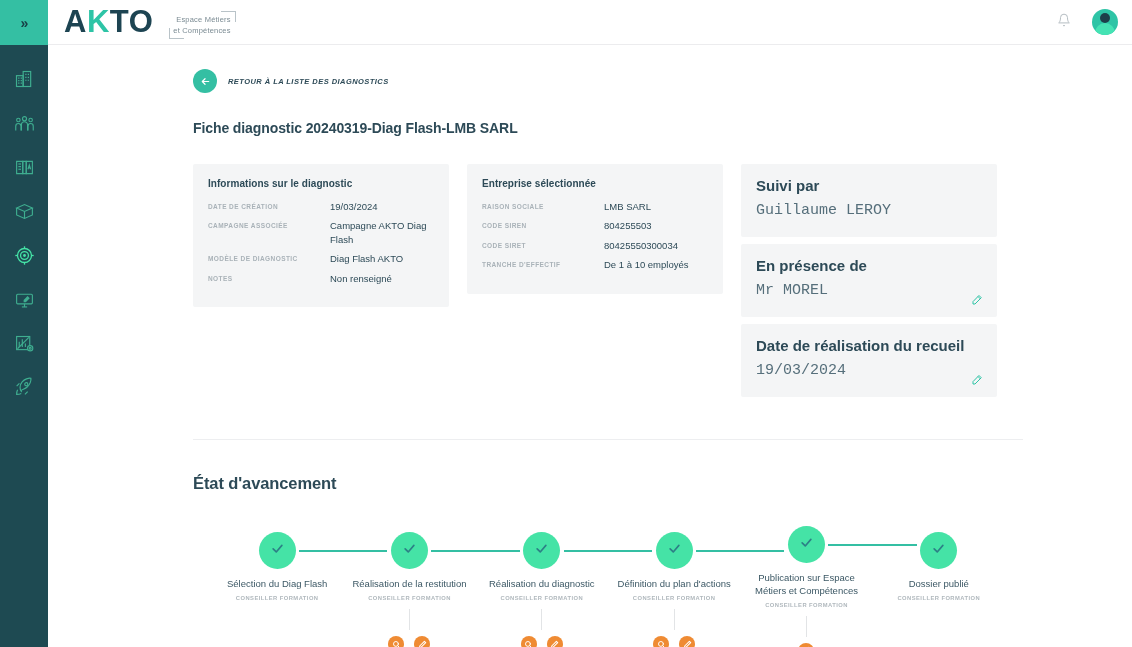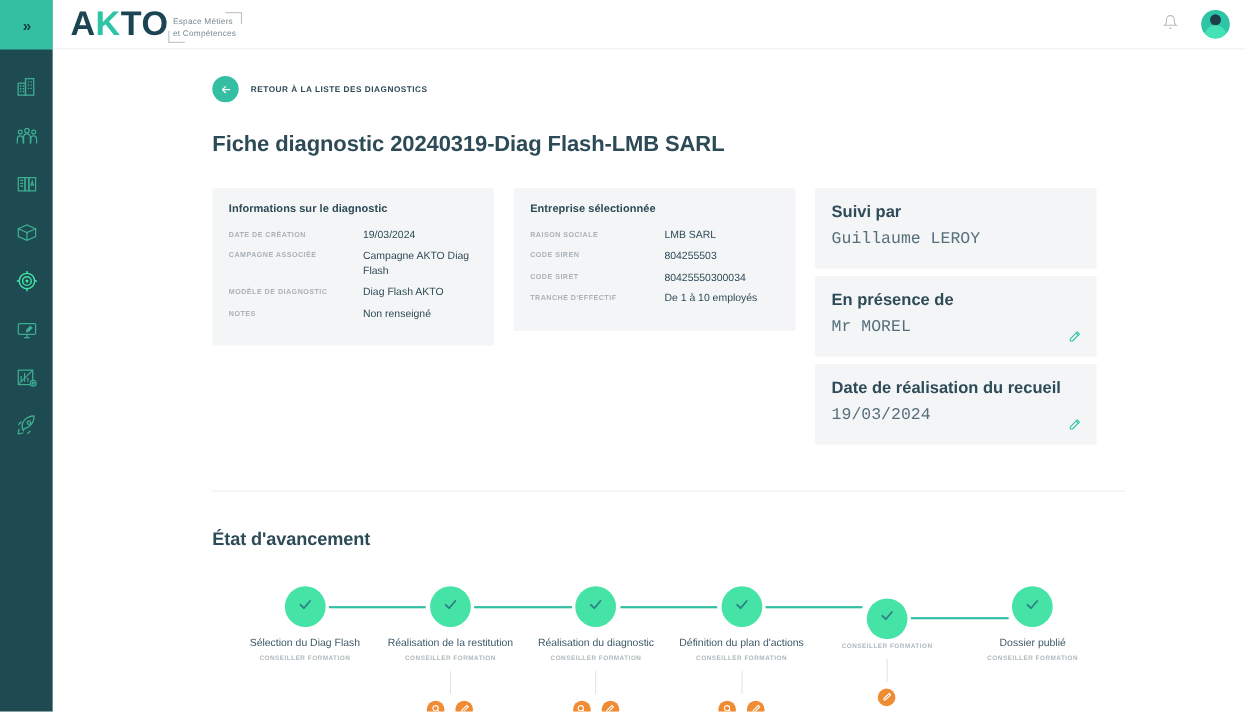--- a/index.html
+++ b/index.html
@@ -82,20 +82,22 @@
     border-bottom: 1px solid #ececee;
     display: flex;
     align-items: center;
     padding: 0 14px 0 16px;
     flex: 0 0 45px;
   }
 
   .logo-wrap {
     display: flex;
     align-items: flex-start;
+    gap: 16px;
+    text-align: right;
   }
 
   .logo-akto {
     font-size: 31px;
     font-weight: bold;
     letter-spacing: 0.5px;
     color: #1d4452;
     line-height: 1;
     position: relative;
     top: 1px;
@@ -197,24 +199,25 @@
     display: flex;
     align-items: center;
     justify-content: center;
   }
   .back-label {
     font-size: 7.5px;
     font-weight: bold;
     letter-spacing: 0.45px;
     color: #2d4a57;
     text-transform: uppercase;
+    font-style: italic;
   }
 
   .page-title {
-    font-size: 20px;
+    font-size: 14px;
     font-weight: bold;
     color: #2d4a57;
     margin-top: 27px;
     letter-spacing: -0.1px;
   }
 
   
   .cards {
     display: flex;
     gap: 18px;
@@ -748,20 +751,21 @@
               <div class="step-top">
                 <div class="step-line"></div>
                 <div class="step-circle">
                   <span>
                     <svg width="15" height="15" viewBox="0 0 24 24" fill="none" stroke="#2d7f86" stroke-width="2.6" stroke-linecap="round" stroke-linejoin="round">
                       <polyline points="5,12.5 10,17.5 19,7"></polyline>
                     </svg>
                   </span>
                 </div>
               </div>
+              <div class="step-label">Publication sur Espace Métiers et Compétences</div>
               <div class="step-sub">CONSEILLER FORMATION</div>
               <div class="step-drop"></div>
               <div class="step-actions">
                 <span class="act-btn">
                   <svg width="9" height="9" viewBox="0 0 24 24" fill="none" stroke="#ffffff" stroke-width="2.8" stroke-linecap="round" stroke-linejoin="round">
                     <path d="M17 3.5l3.5 3.5L8 19.5H4.5V16z"></path>
                   </svg>
                 </span>
               </div>
             </div>

